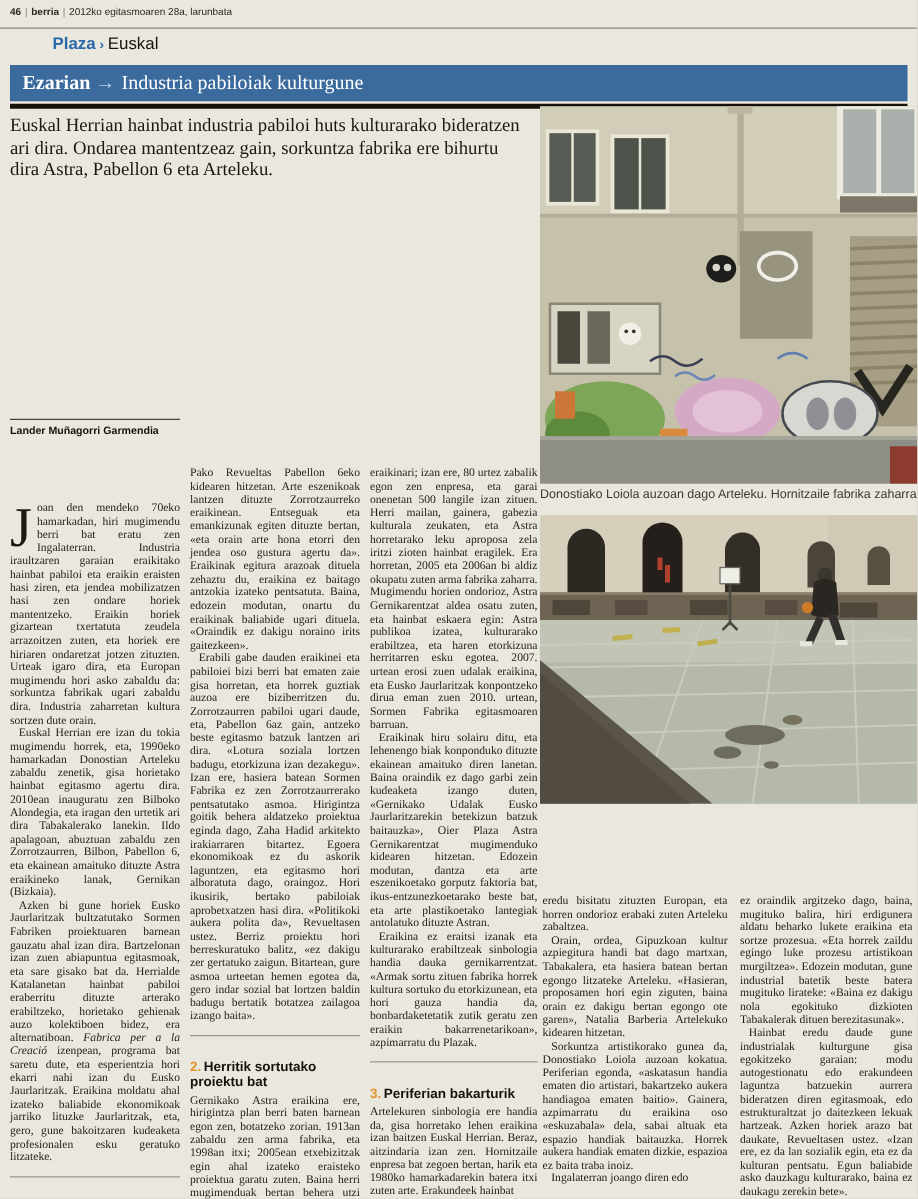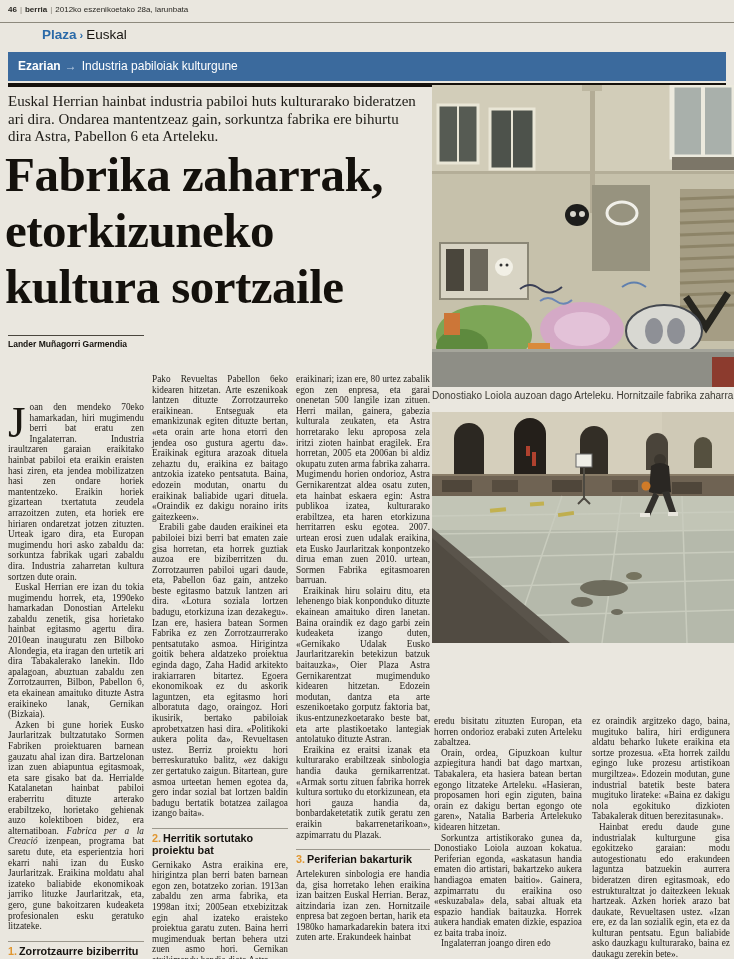--- a/index.html
+++ b/index.html
@@ -11,71 +11,70 @@
   
   .masthead { position:absolute; left:8px; top:5px; font-family:"Liberation Sans", sans-serif; font-size:8px; color:#2a2823; }
   .masthead b { font-weight:bold; }
   .masthead .sep { color:#8a867c; margin:0 3px; }
   .masthead-rule { position:absolute; left:0; top:22px; width:734px; height:1px; background:#8d897d; }
   .plaza-line { position:absolute; left:8px; top:27px; font-family:"Liberation Sans", sans-serif; font-size:13.5px; color:#16130f; }
   .plaza { color:#2b6aa8; font-weight:bold;padding-left:34px; }
   .chev { color:#2b6aa8; font-weight:bold; margin:0 3px; font-size:11px; }
   
   .banner { position:absolute; left:8px; top:52px; width:718px; height:29px; background:#3b6a9d;
-            color:#fff; font-family:Liberation Sans, sans-serif; font-size:12px; line-height:29px; padding-left:10px; }
+            color:#fff; font-family:Liberation Serif, serif; font-size:16px; line-height:29px; padding-left:10px; }
   .banner b { font-weight:bold; margin-right:4px; }
   .barrow { color:#bcd0e4; margin-right:5px; }
   .black-rule { position:absolute; left:8px; top:83px; width:718px; height:4px; background:#15110c; }
   
   .lead { position:absolute; left:8px; top:93px; width:412px; font-size:15px; line-height:1.18; color:#1b1914; }
   .headline { position:absolute; left:5px; top:147px; width:424px; font-size:49px; line-height:1.14; letter-spacing:-0.5px; color:#14110c; }
   .byline-rule { position:absolute; left:8px; top:335px; width:136px; height:1px; background:#4a463e; }
   .byline { position:absolute; left:8px; top:339px; width:136px; font-family:"Liberation Sans", sans-serif; font-size:8.5px; font-weight:bold; color:#16130f; }
   
   .col { position:absolute; font-size:9.3px; line-height:10.6px; text-align:justify; color:#201d18;margin-top:40px; }
   #col1 { left:8px;   top:362px; width:136px; }
   #col2 { left:152px; top:334px; width:136px; }
   #col3 { left:296px; top:334px; width:134px; }
   #col4 { left:434px; top:676px; width:148px; }
   #col5 { left:592px; top:676px; width:138px; }
   .bp { margin:0; }
   .bp.indent { text-indent:7px; }
   .dropcap { float:left; font-size:45px; line-height:37px; padding:2px 4px 0 0; color:#1b1812; }
-  .sec { margin-top:9px; border-top:1px solid #9b978c; padding-top:4px; margin-bottom:3px;
+  .sec { margin-top:9px; border-top:1px solid #9b978c; padding-top:20px; margin-bottom:3px;
          font-family:"Liberation Sans", sans-serif; font-weight:bold; font-size:10.8px; line-height:11.8px; text-align:left; color:#16130f; }
   .secnum { color:#e0962f; margin-right:2px; }
   
   .photo { position:absolute; display:block; }
   #photo1 { left:432px; top:85px;  width:302px; height:302px; }
   #photo2 { left:432px; top:412px; width:302px; height:231px; }
   .caption { position:absolute; width:302px; font-family:"Liberation Sans", sans-serif; font-size:10px; color:#3c3a33; white-space:nowrap; overflow:hidden; }
   #cap1 { left:432px; top:390px; }
   #cap2 { left:432px; top:647px; }
 </style>
 </head>
 <body>
 
 <div class="page">
 
   <div class="masthead">
-    <b>46</b><span class="sep">|</span><b>berria</b><span class="sep">|</span><span>2012ko eszenikoetako 28a, larunbata</span>
+    <b>46</b><span class="sep">|</span><b>berria</b><span class="sep">|</span><span>2012ko egitasmoaren 28a, larunbata</span>
   </div>
   <div class="masthead-rule"></div>
 
   <div class="plaza-line">
     <span class="plaza">Plaza</span><span class="chev">›</span><span>Euskal</span>
   </div>
 
   <div class="banner">
     <b>Ezarian</b><span class="barrow">→</span><span>Industria pabiloiak kulturgune</span>
   </div>
   <div class="black-rule"></div>
 
   <div class="lead">Euskal Herrian hainbat industria pabiloi huts kulturarako bideratzen ari dira. Ondarea mantentzeaz gain, sorkuntza fabrika ere bihurtu dira Astra, Pabellon 6 eta Arteleku.</div>
-  <h1 class="headline">Fabrika zaharrak, etorkizuneko kultura sortzaile</h1>
   <div class="byline-rule"></div>
   <div class="byline">Lander Muñagorri Garmendia</div>
 
   <div class="col" id="col1">
     <p class="bp"><span class="dropcap">J</span><span>oan den mendeko 70eko hamarkadan, hiri mugimendu berri bat eratu zen Ingalaterran. Industria iraultzaren garaian eraikitako hainbat pabiloi eta eraikin eraisten hasi ziren, eta jendea mobilizatzen hasi zen ondare horiek mantentzeko. Eraikin horiek gizartean txertatuta zeudela arrazoitzen zuten, eta horiek ere hiriaren ondaretzat jotzen zituzten. Urteak igaro dira, eta Europan mugimendu hori asko zabaldu da: sorkuntza fabrikak ugari zabaldu dira. Industria zaharretan kultura sortzen dute orain.</span></p>
     <p class="bp indent">Euskal Herrian ere izan du tokia mugimendu horrek, eta, 1990eko hamarkadan Donostian Arteleku zabaldu zenetik, gisa horietako hainbat egitasmo agertu dira. 2010ean inauguratu zen Bilboko Alondegia, eta iragan den urtetik ari dira Tabakalerako lanekin. Ildo apalagoan, abuztuan zabaldu zen Zorrotzaurren, Bilbon, Pabellon 6, eta ekainean amaituko dituzte Astra eraikineko lanak, Gernikan (Bizkaia).</p>
     <p class="bp indent"><span>Azken bi gune horiek Eusko Jaurlaritzak bultzatutako Sormen Fabriken proiektuaren barnean gauzatu ahal izan dira. Bartzelonan izan zuen abiapuntua egitasmoak, eta sare gisako bat da. Herrialde Katalanetan hainbat pabiloi eraberritu dituzte arterako erabiltzeko, horietako gehienak auzo kolektiboen bidez, era alternatiboan. </span><i>Fabrica per a la Creació</i><span> izenpean, programa bat saretu dute, eta esperientzia hori ekarri nahi izan du Eusko Jaurlaritzak. Eraikina moldatu ahal izateko baliabide ekonomikoak jarriko lituzke Jaurlaritzak, eta, gero, gune bakoitzaren kudeaketa profesionalen esku geratuko litzateke.</span></p>
     <div class="sec"><span class="secnum">1.</span><span>Zorrotzaurre biziberritu</span></div>
     <p class="bp">«Gu ez gara industria bat, ordea; izatekotan, eskulangileak gara»,</p>
   </div>

